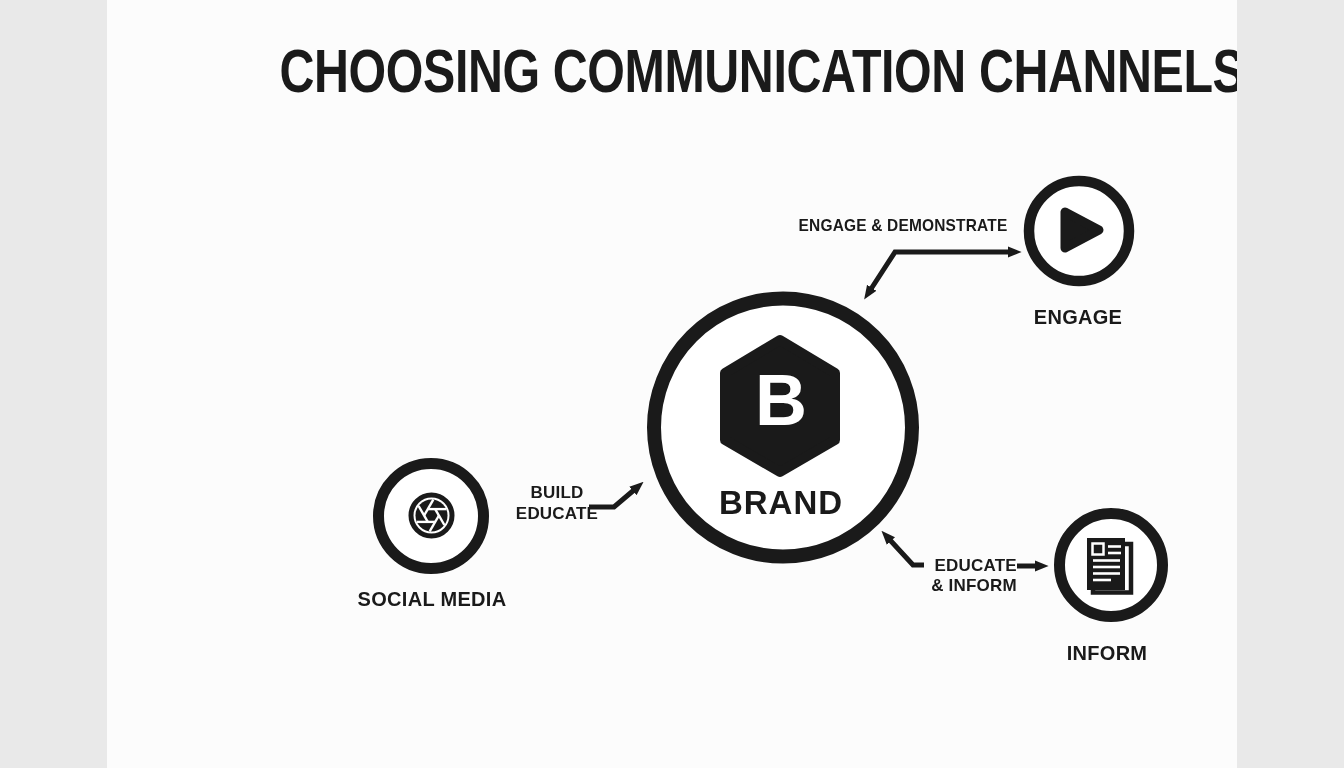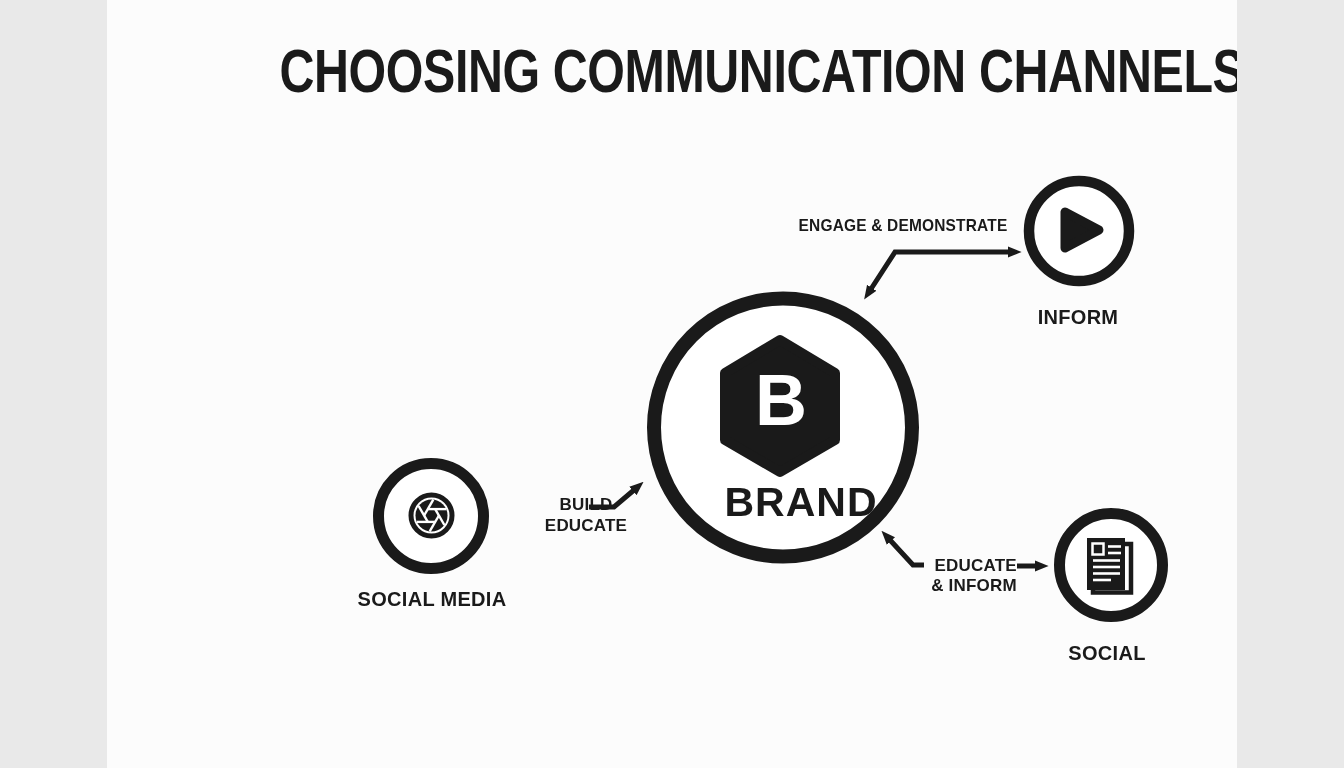--- a/index.html
+++ b/index.html
@@ -14,21 +14,21 @@
   .arrow{fill:none;stroke:var(--ink,#1a1a1a);stroke-width:5;stroke-linejoin:miter;}
   .white-stroke{stroke:#ffffff;fill:none;}
   .lbl{position:absolute;font-weight:bold;white-space:nowrap;transform:translateX(-50%);}
   .node-lbl{font-size:20px;letter-spacing:.3px;}
   .conn-lbl{font-size:17px;text-align:center;letter-spacing:.2px;}
   .title{
     position:absolute;font-weight:bold;font-size:62px;line-height:62px;letter-spacing:-.5px;
     white-space:nowrap;transform:translateX(-50%) scaleX(.78);
   }
   .hub-initial{position:absolute;color:#ffffff;font-weight:bold;font-size:72px;line-height:72px;transform:translateX(-50%);}
-  .hub-lbl{font-size:41px;line-height:33px;letter-spacing:1px;margin-left:20px;}
+  .hub-lbl{font-size:33px;line-height:33px;letter-spacing:1px;}
 </style>
 </head>
 <body>
 
 <div class="stage">
 
   <svg width="1344" height="768" viewBox="0 0 1344 768">
     <defs>
       <marker id="ah" viewBox="0 0 10 8" refX="1" refY="4" markerWidth="14" markerHeight="12" orient="auto-start-reverse" markerUnits="userSpaceOnUse">
         <path d="M0 0 L10 4 L0 8 Z" class="solid"></path>
@@ -84,27 +84,27 @@
         </g>
       </g>
     </g>
   </svg>
 
   <div class="title" style="left:655px;top:40px;">CHOOSING COMMUNICATION CHANNELS</div>
 
   <div class="hub-initial" style="left:674px;top:364px;">B</div>
   <div class="lbl hub-lbl" style="left:674px;top:486px;">BRAND</div>
 
-  <div class="lbl node-lbl" style="left:971px;top:306px;">INFORM</div>
+  <div class="lbl node-lbl" style="left:971px;top:306px;">ENGAGE</div>
   <div class="lbl node-lbl" style="left:325px;top:588px;">SOCIAL MEDIA</div>
-  <div class="lbl node-lbl" style="left:1000px;top:642px;">SOCIAL</div>
+  <div class="lbl node-lbl" style="left:1000px;top:642px;">INFORM</div>
 
   <div class="lbl conn-lbl" style="left:796px;top:217px;line-height:17px;transform:translateX(-50%) scaleX(.91);">ENGAGE &amp; DEMONSTRATE</div>
 
-  <div class="lbl conn-lbl" style="left:450px;top:494px;line-height:21px;margin-left:29px;">
+  <div class="lbl conn-lbl" style="left:450px;top:482px;line-height:21px;">
     <div>BUILD</div>
     <div>EDUCATE</div>
   </div>
 
   <div class="lbl conn-lbl" style="left:867px;top:556px;line-height:20px;text-align:right;">
     <div>EDUCATE</div>
     <div>&amp; INFORM</div>
   </div>
 
 </div>

